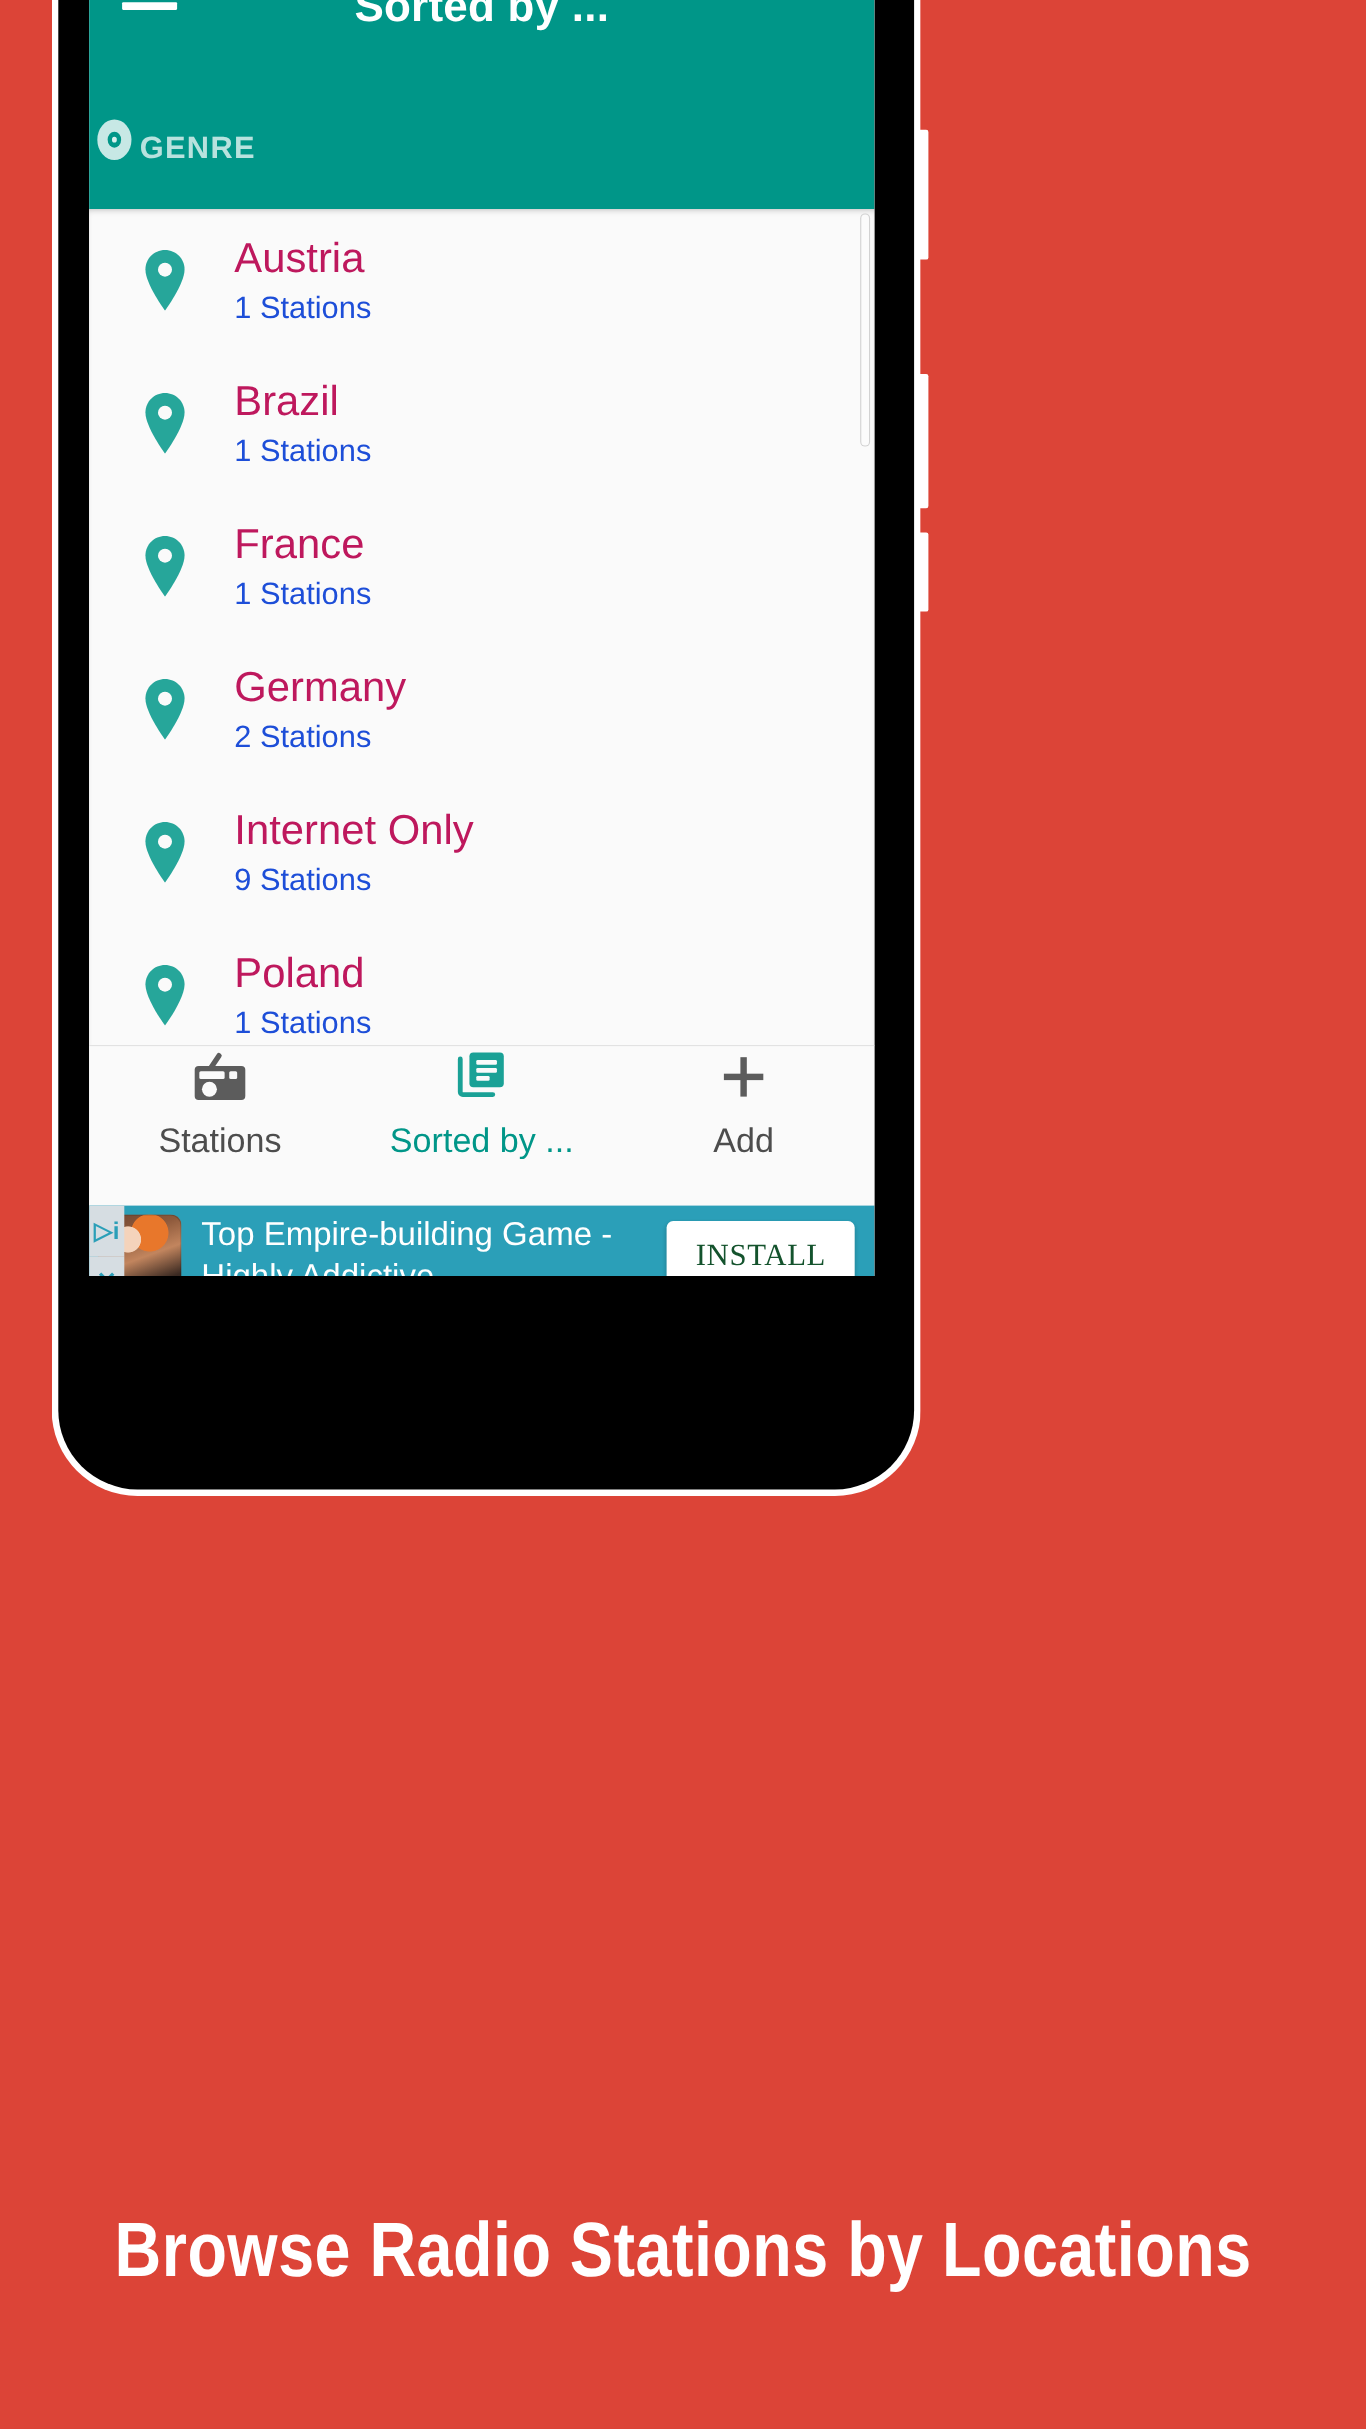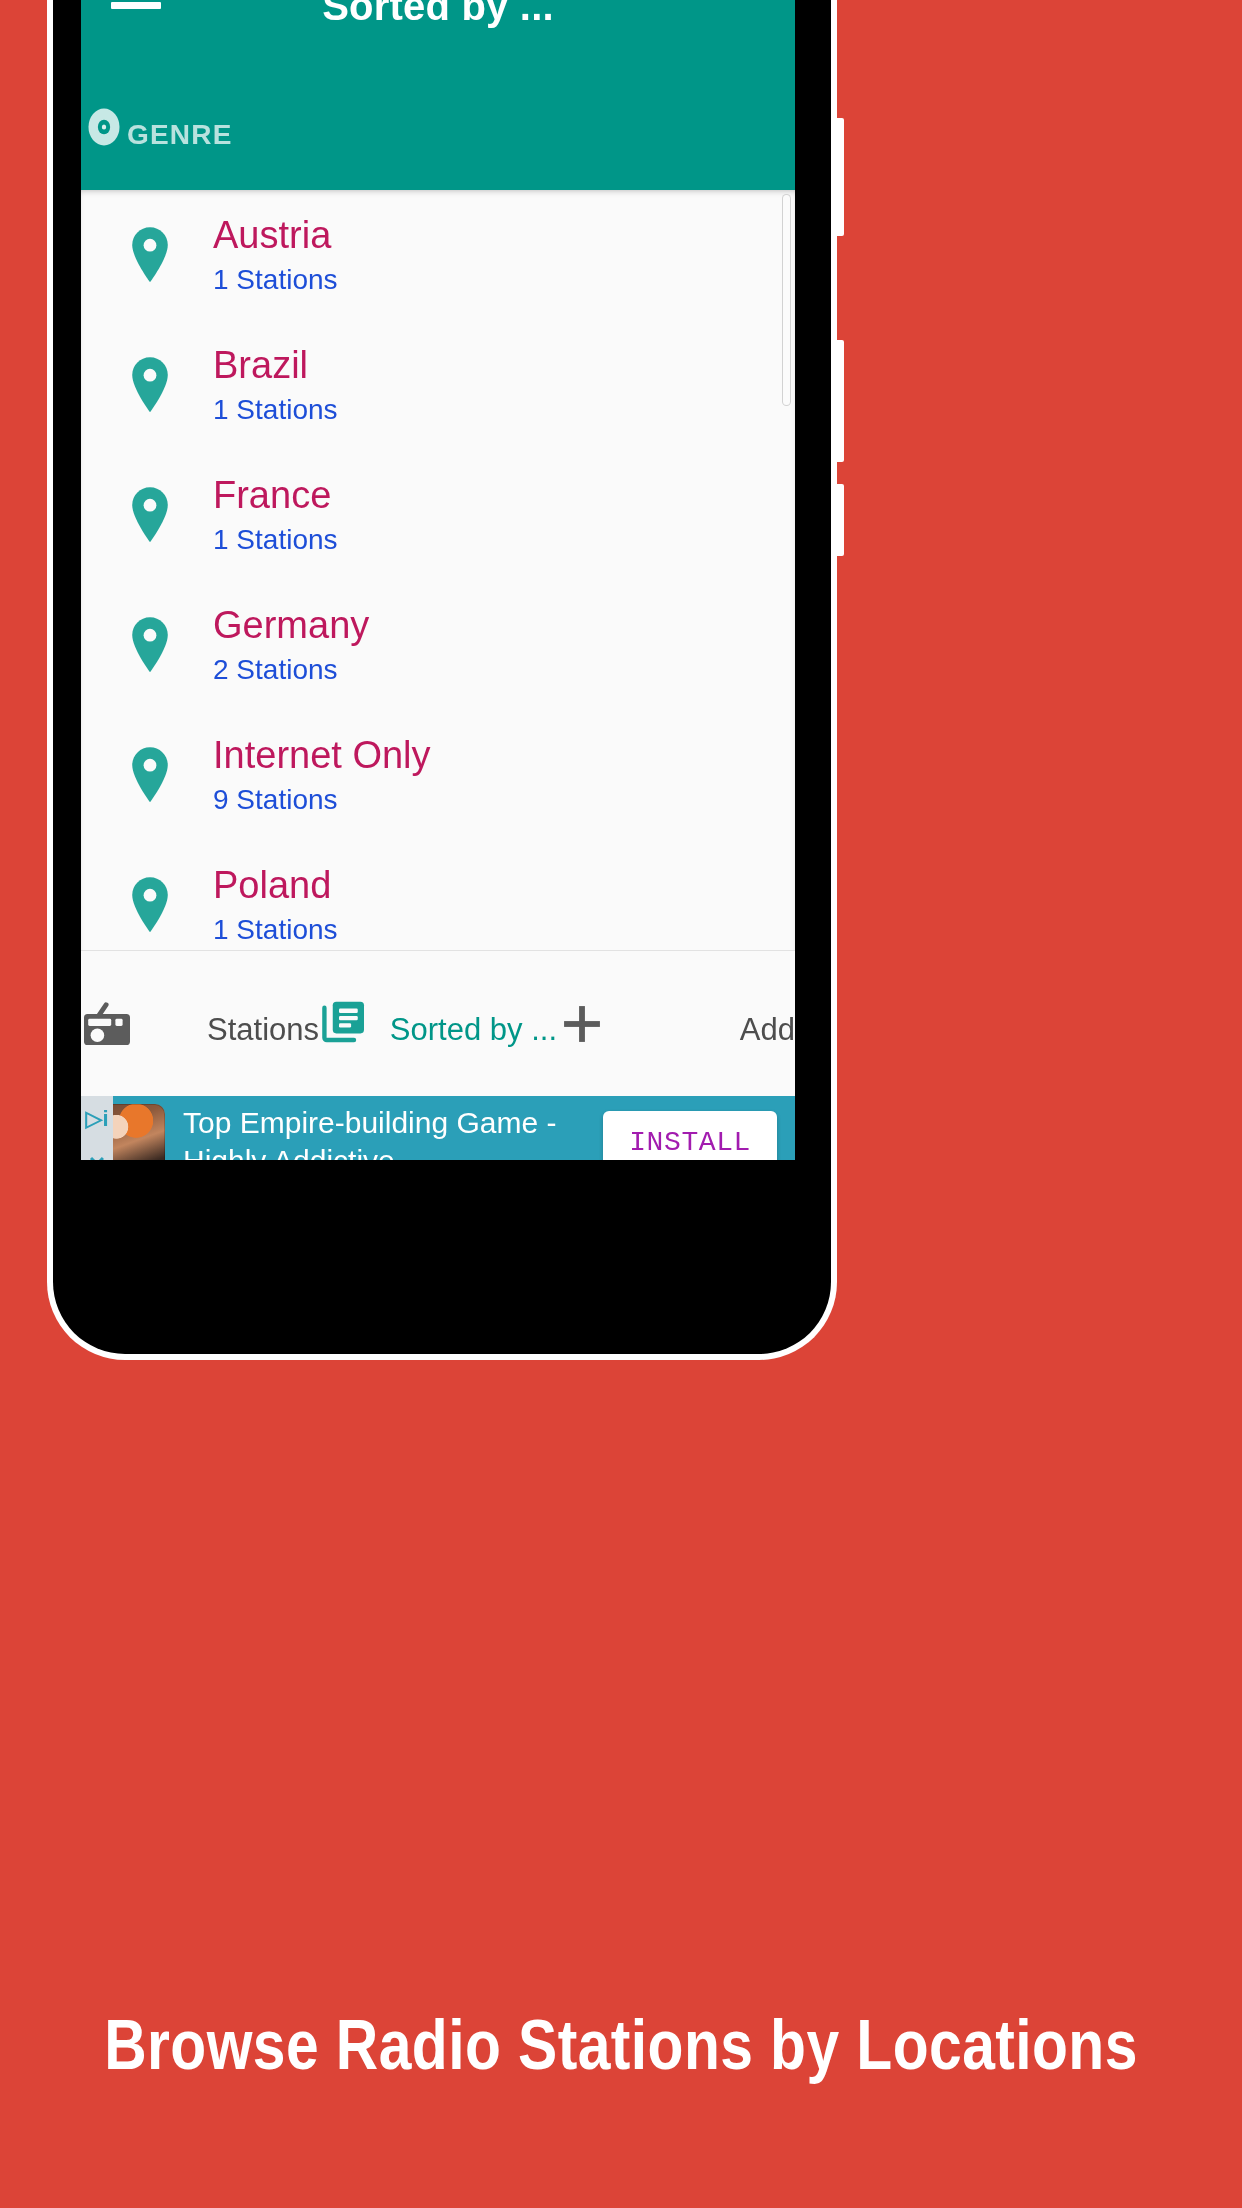--- a/index.html
+++ b/index.html
@@ -156,22 +156,23 @@
   #bottomnav{
     display:flex;
     height:145px;
     background:#fafafa;
     border-top:1px solid #e2e2e2;
     box-shadow:0 -2px 4px -2px rgba(0,0,0,.12);
   }
   .nav-item{
     flex:1 1 33.33%;
     display:flex;
-    align-items:center;
-    justify-content:space-between;
+    flex-direction:column;
+    align-items:center;
+    justify-content:flex-start;
     cursor:pointer;
   }
   .nav-icon{height:56px;display:flex;align-items:center;justify-content:center;}
   .nav-label{
     margin-top:12px;
     font-size:31px;
   }
   .nav-item.inactive .nav-label{color:#4d4d4d;}
   .nav-item.active   .nav-label{color:#009688;}
 
@@ -219,27 +220,27 @@
     color:#ffffff;
     font-size:30px;
     line-height:1.28;
     flex:1 1 auto;
     padding-right:10px;
   }
   #ad-install{
     flex:0 0 auto;
     margin-right:18px;
     background:#ffffff;
-    color:#a21caf;
+    color:#14532d;
     font-size:28px;
     letter-spacing:.6px;
     padding:16px 26px;
     border-radius:6px;
     border:none;
-    font-family:Liberation Mono, monospace;
+    font-family:Liberation Serif, serif;
     cursor:pointer;
     box-shadow:0 2px 4px rgba(0,0,0,.22);
   }
 
   
   #caption{
     position:absolute;
     left:0;right:0;
     top:2005px;
     text-align:center;

